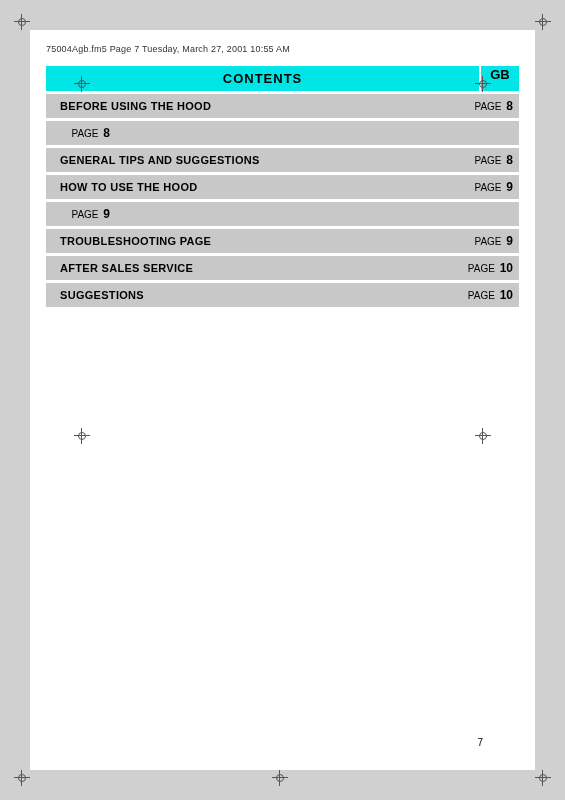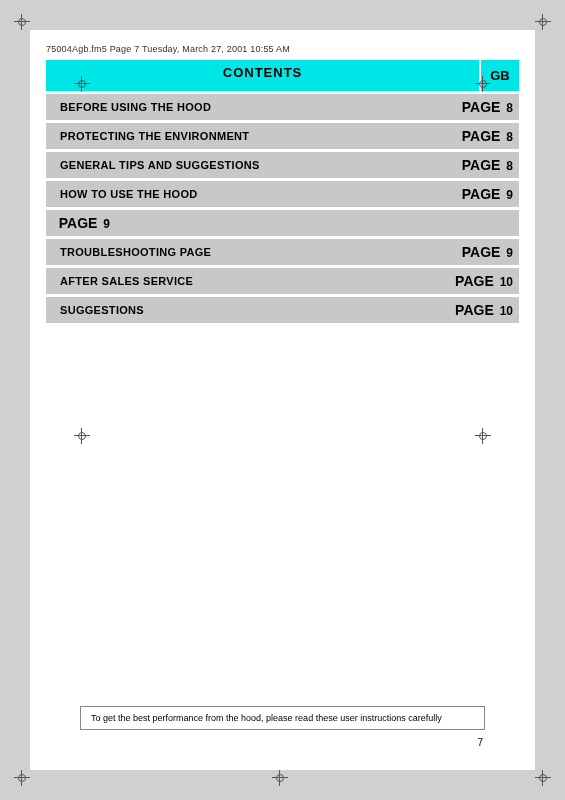--- a/index.html
+++ b/index.html
@@ -19,21 +19,21 @@
       background: #ffffff;
       position: absolute;
       top: 30px;
       left: 30px;
       padding: 14px 16px 14px 16px;
     }
 
     .header-line {
       font-size: 9px;
       color: #333;
-      margin-bottom: 6px;
+      margin-bottom: 12px;
       letter-spacing: 0.2px;
     }
 
     .crosshair {
       position: absolute;
       width: 16px;
       height: 16px;
     }
     .crosshair::before,
     .crosshair::after {
@@ -91,21 +91,21 @@
       color: #000;
       letter-spacing: 1px;
     }
 
     .gb-cell {
       background: #00e5e5;
       width: 38px;
       text-align: center;
       font-size: 13px;
       font-weight: bold;
-      padding: 8px 4px;
+      padding: 1px 4px;
       color: #000;
       margin-left: 2px;
     }
 
     .toc-row {
       display: flex;
       width: 100%;
       margin-bottom: 3px;
       background: #c8c8c8;
       align-items: center;
@@ -123,22 +123,22 @@
     .toc-page {
       width: 70px;
       text-align: right;
       font-size: 11px;
       color: #000;
       padding: 5px 6px;
       white-space: nowrap;
     }
 
     .toc-page span {
-      font-weight: bold;
-      font-size: 14px;
+      font-weight: normal;
+      font-size: 10px;
       margin-right: 2px;
     }
 
     .toc-page strong {
       font-size: 12px;
       font-weight: bold;
     }
 
     .footer-box {
       position: absolute;
@@ -209,21 +209,20 @@
       <div class="title-cell">CONTENTS</div>
       <div class="gb-cell">GB</div>
     </div>
 
     <div id="toc-rows">
         <div class="toc-row">
           <div class="toc-label">BEFORE USING THE HOOD</div>
           <div class="toc-page"><span>PAGE </span><strong>8</strong></div>
         </div>
         <div class="toc-row">
-          <div class="toc-label">PROTECTING THE ENVIRONMENT</div>
           <div class="toc-page"><span>PAGE </span><strong>8</strong></div>
         </div>
         <div class="toc-row">
           <div class="toc-label">GENERAL TIPS AND SUGGESTIONS</div>
           <div class="toc-page"><span>PAGE </span><strong>8</strong></div>
         </div>
         <div class="toc-row">
           <div class="toc-label">HOW TO USE THE HOOD</div>
           <div class="toc-page"><span>PAGE </span><strong>9</strong></div>
         </div>
@@ -239,19 +238,16 @@
           <div class="toc-page"><span>PAGE </span><strong>10</strong></div>
         </div>
         <div class="toc-row">
           <div class="toc-label">SUGGESTIONS</div>
           <div class="toc-page"><span>PAGE </span><strong>10</strong></div>
         </div>
       </div>
 
   </div>
 
-  <div class="footer-box">
-    <span>To get the best performance from the hood, please read these user instructions carefully</span>
-  </div>
 
   <div class="page-number">7</div>
 
 </div>
 
 </body></html>

